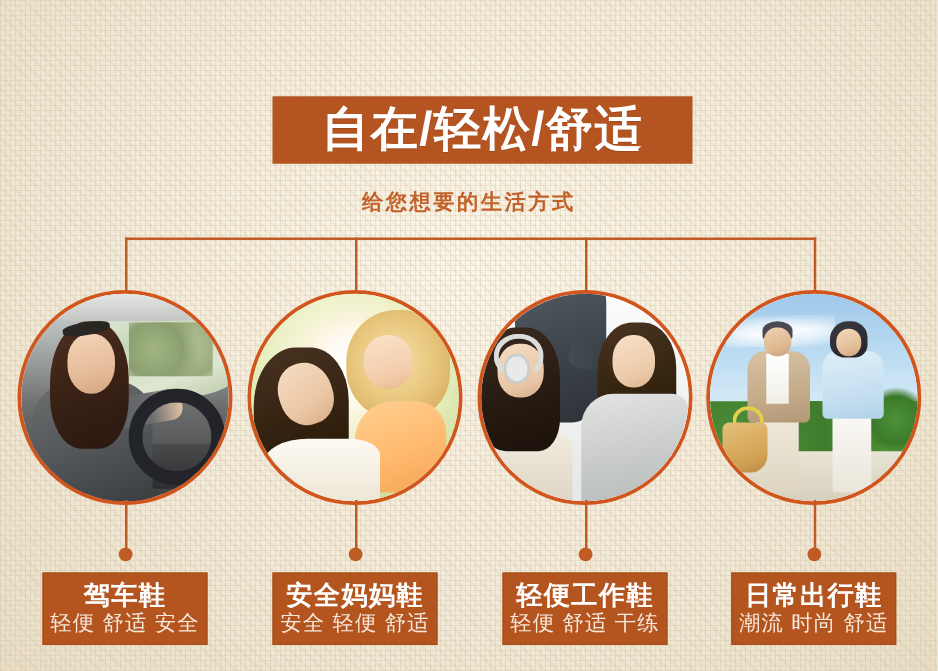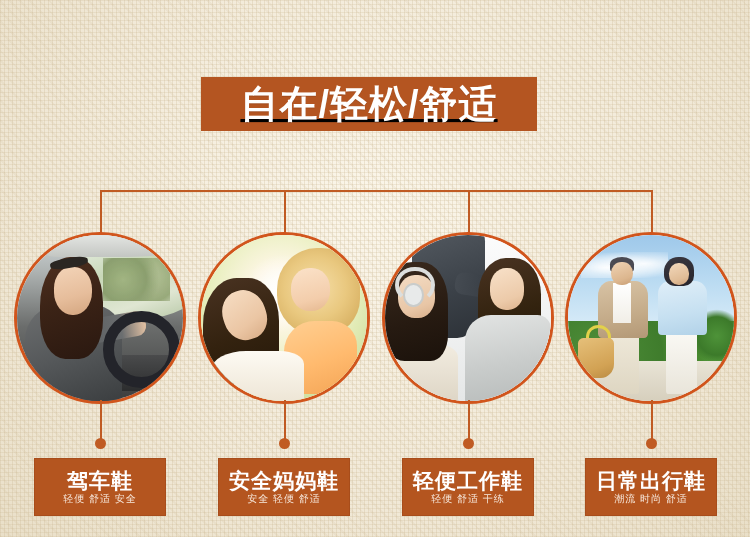--- a/index.html
+++ b/index.html
@@ -39,29 +39,28 @@
         rgba(198,176,136,0.12) 2px,
         rgba(255,255,255,0.00) 2px,
         rgba(255,255,255,0.00) 7px),
       radial-gradient(ellipse at 50% 40%, #fbf6ea 0%, #f2ead9 58%, #e9dfc8 100%);
     overflow: hidden;
   }
 
   
   .title-banner {
     position: absolute;
-    left: 201px;
+    left: 218px;
     top: 77px;
     width: 336px;
     height: 54px;
     background: #b45521;
     display: flex;
     align-items: center;
     justify-content: center;
-    text-decoration: underline;
   }
   .title-banner .title-text {
     color: #ffffff;
     font-size: 38px;
     font-weight: bold;
     letter-spacing: 1px;
     line-height: 1;
     white-space: nowrap;
     text-shadow: 0 1px 0 rgba(0,0,0,0.12);
   }
@@ -412,36 +411,37 @@
   .label-title {
     color: #ffffff;
     font-size: 21px;
     font-weight: bold;
     line-height: 1.05;
     letter-spacing: 1px;
     white-space: nowrap;
   }
   .label-sub {
     color: #f7e8dc;
-    font-size: 10px;
+    font-size: 17px;
     font-weight: normal;
     line-height: 1.05;
     letter-spacing: 1px;
     white-space: nowrap;
   }
 </style>
 </head>
 <body>
 
 <div id="page">
 
   <div class="title-banner">
     <div class="title-text">自在/轻松/舒适</div>
   </div>
 
+  <div class="subtitle">给您想要的生活方式</div>
 
   <div class="bracket-h"></div>
   <div class="bracket-v v1"></div>
   <div class="bracket-v v2"></div>
   <div class="bracket-v v3"></div>
   <div class="bracket-v v4"></div>
 
   <div class="photo-circle c1">
     <div class="photo-inner">
       <div class="p1-bg"></div>

